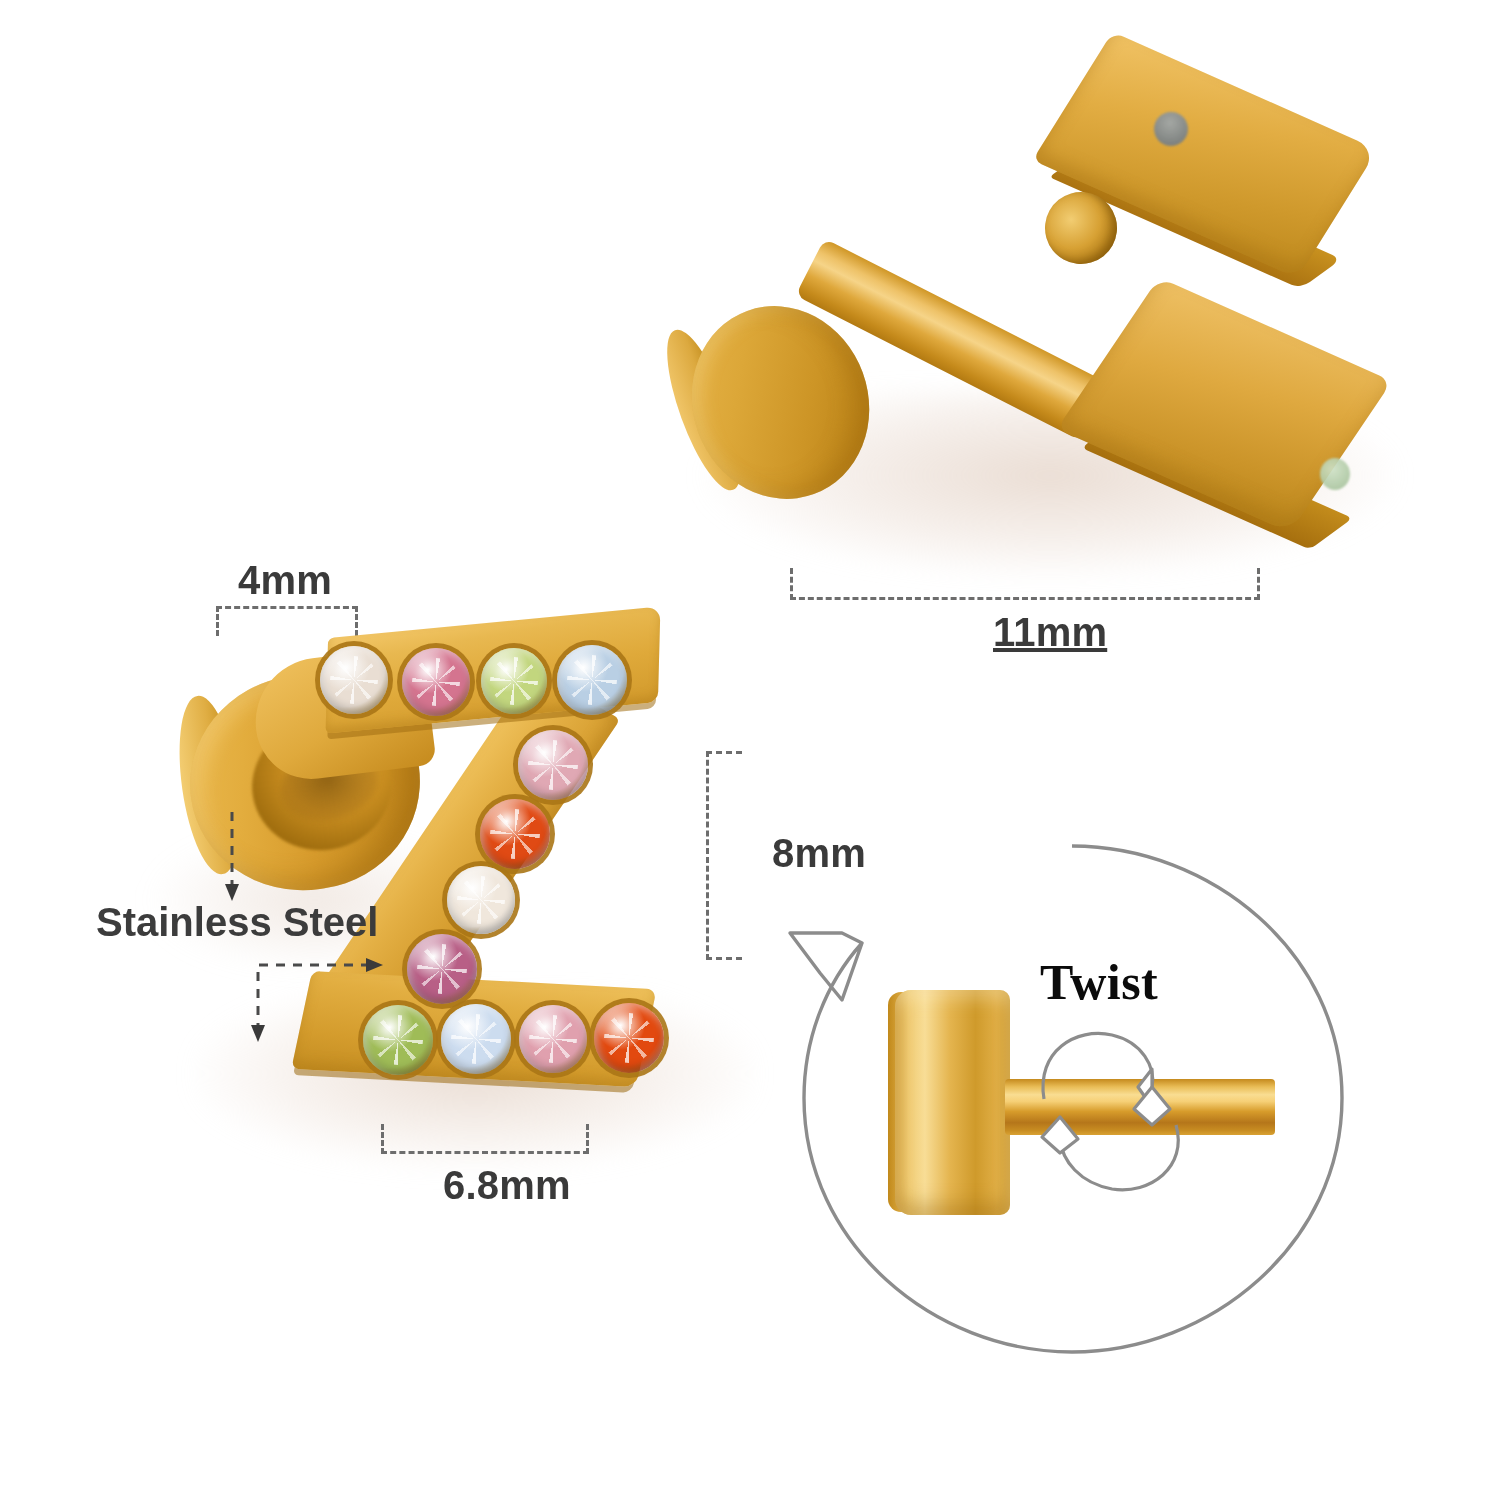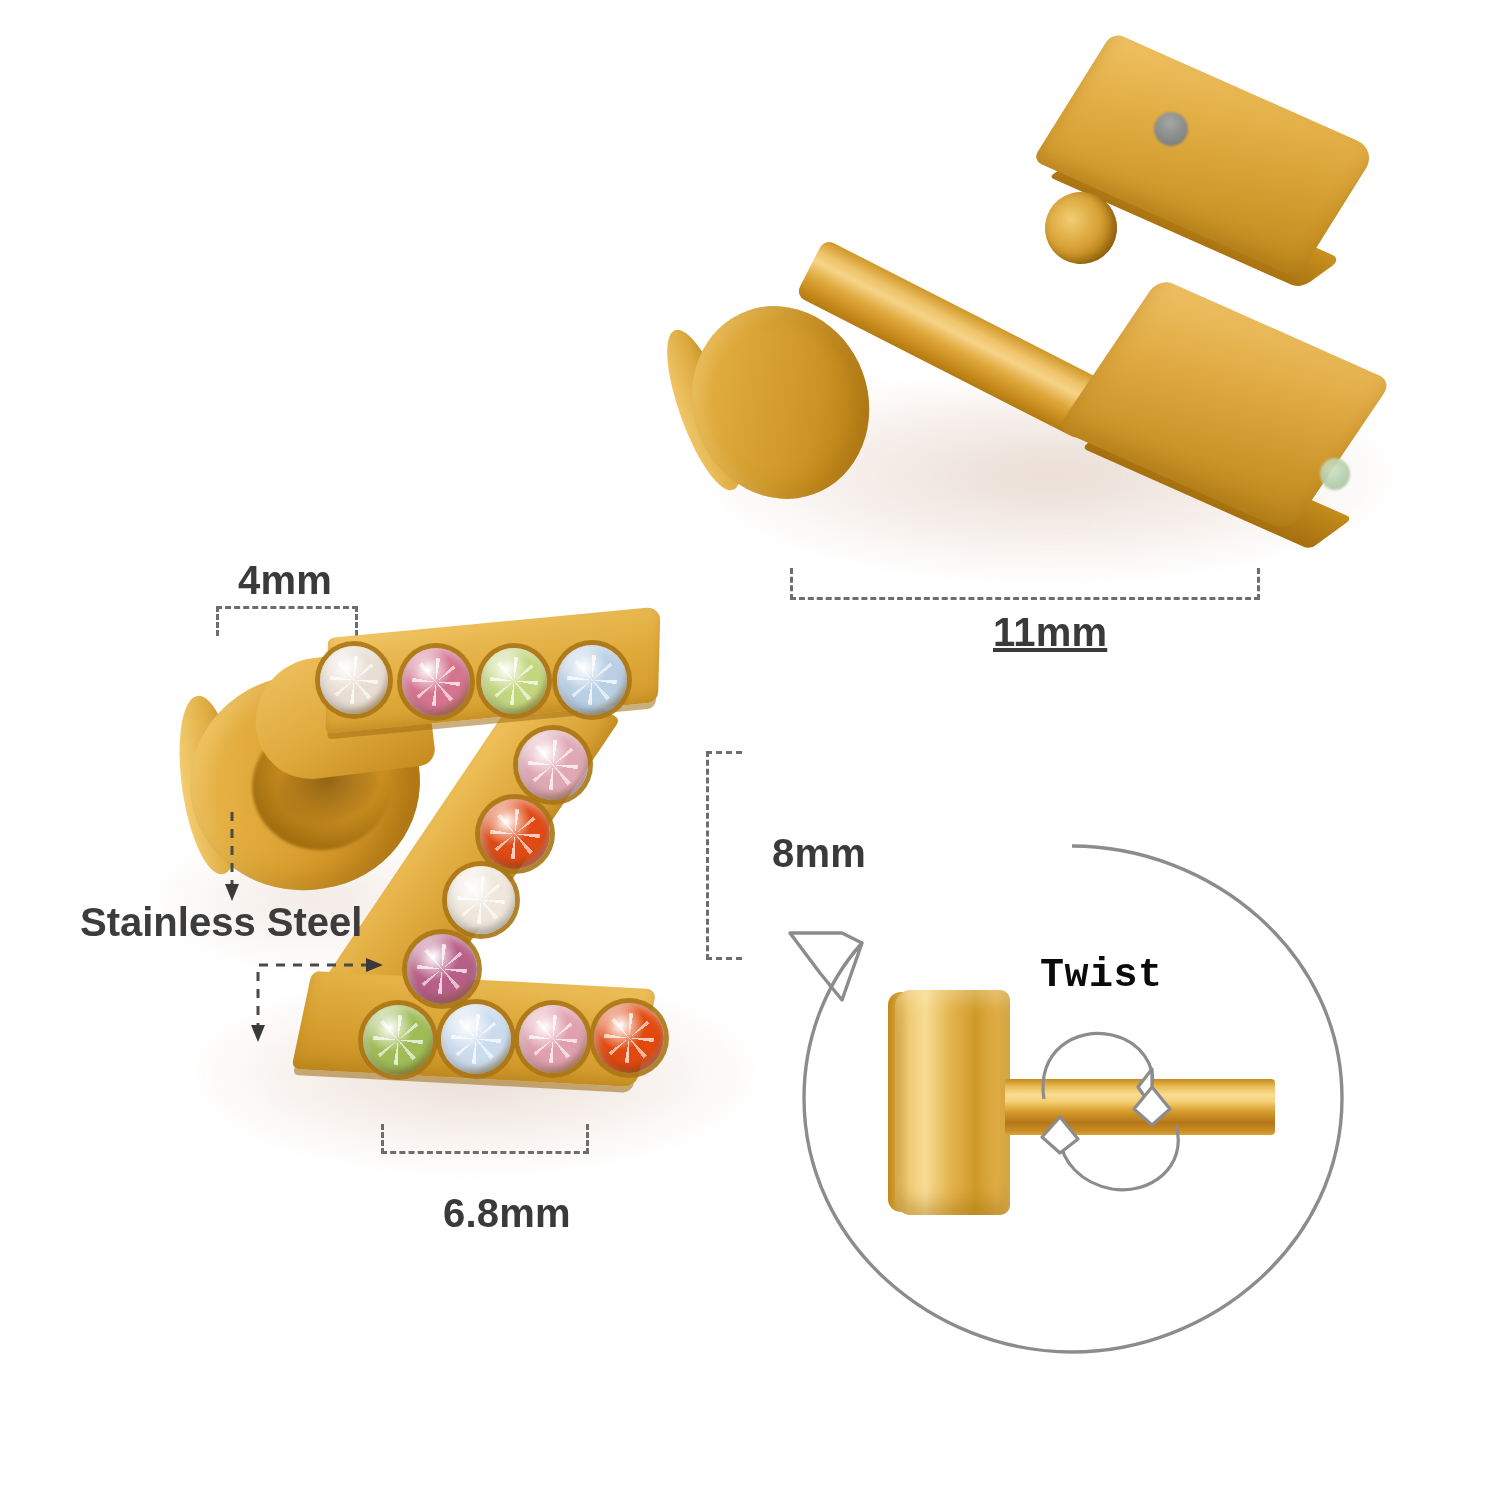--- a/index.html
+++ b/index.html
@@ -23,20 +23,21 @@
     white-space:nowrap;
     font-family:"Liberation Sans", sans-serif;
   }
   .calloutlabel{
     position:absolute;
     color:#3c3c3c;
     font-size:40px;
     font-weight:700;
     white-space:nowrap;
     font-family:"Liberation Sans", sans-serif;
+    margin-left:16px;
   }
 
   
   .dimh{position:absolute;}
   .dimh .line{position:absolute;left:0;right:0;bottom:0;border-bottom:3px dashed #6d6d6d;}
   .dimh .tickL{position:absolute;left:0;top:0;bottom:0;border-left:3px dashed #6d6d6d;}
   .dimh .tickR{position:absolute;right:0;top:0;bottom:0;border-right:3px dashed #6d6d6d;}
 
   .dimv{position:absolute;}
   .dimv .line{position:absolute;top:0;bottom:0;left:0;border-left:3px dashed #6d6d6d;}
@@ -228,22 +229,22 @@
     position:absolute;left:98px;top:152px;width:26px;height:220px;border-radius:14px;
     background:linear-gradient(90deg,#c1891b 0%,#dfae46 60%,#eec568 100%);
   }
   .tw-post{
     position:absolute;left:215px;top:239px;width:270px;height:56px;
     border-radius:4px;
     background:linear-gradient(180deg,#c58a1d 0%,#e9bd57 14%,#f9dd92 28%,#f6d077 40%,#d79c2b 58%,#b5761a 78%,#c88d22 92%,#d9a233 100%);
   }
   .tw-label{
     position:absolute;left:250px;top:113px;
-    font-size:40px;font-weight:700;color:#0b0b0b;letter-spacing:.5px;
-    font-family:Liberation Mono, monospace;
+    font-size:50px;font-weight:700;color:#0b0b0b;letter-spacing:.5px;
+    font-family:Liberation Serif, serif;
   }
 </style>
 </head>
 <body>
 
 <div class="stage">
 
   <div class="shadow-tr"></div>
   <div class="shadow-z2"></div>
   <div class="shadow-z"></div>
@@ -322,21 +323,21 @@
       <div class="tickB"></div>
       <div class="line"></div>
   </div>
   <div class="dimlabel" style="left:772px;top:831px;">8mm</div>
 
   <div class="dimh" style="left:381px;top:1124px;width:208px;height:30px;">
     <div class="tickL"></div>
       <div class="tickR"></div>
       <div class="line"></div>
   </div>
-  <div class="dimlabel" style="left:443px;top:1163px;margin-top:28px;">6.8mm</div>
+  <div class="dimlabel" style="left:443px;top:1163px;">6.8mm</div>
 
   <div id="twist-callout">
     <svg class="callout-svg" viewBox="0 0 570 520">
       <path d="M 282 6
                C 420 6 552 112 552 258
                C 552 404 420 512 282 512
                C 144 512 14 404 14 258
                C 14 198 36 143 72 103
                L 52 93 L 0 93 L 30 133 L 52 160 L 72 103" fill="#ffffff" stroke="#8c8c8c" stroke-width="3.4" stroke-linejoin="round"></path>
     </svg>

